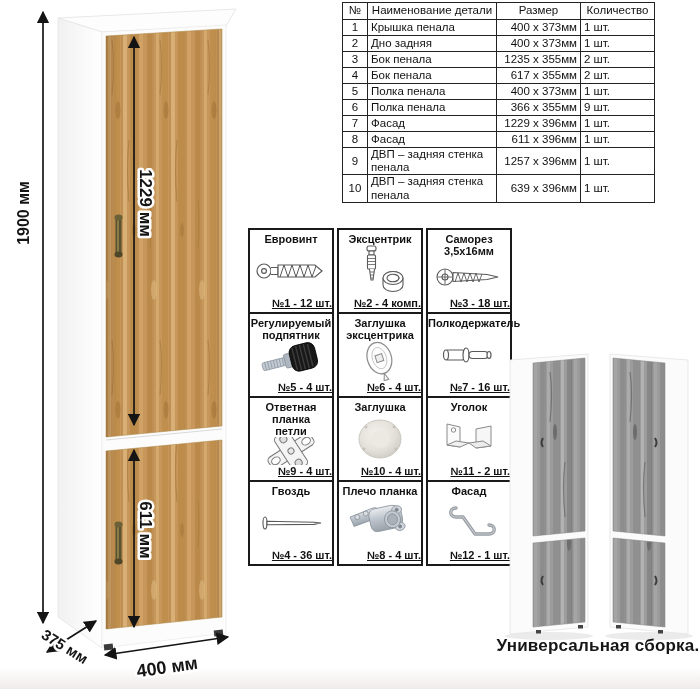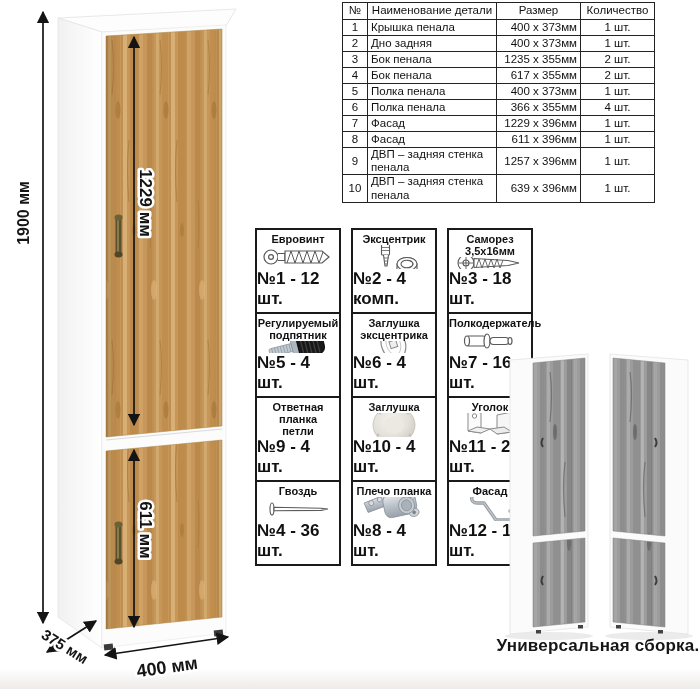--- a/index.html
+++ b/index.html
@@ -9,32 +9,32 @@
 
   
   table.parts{position:absolute;left:342px;top:2px;width:312px;border-collapse:collapse;
               table-layout:fixed;font-size:11.5px;color:#111;background:#fff;}
   .parts th,.parts td{border:1.5px solid #222;padding:0 3px;line-height:1.15;overflow:hidden;}
   .parts th{font-weight:normal;text-align:center;height:16px;}
   .parts td{height:15px;}
   .parts td:nth-child(1){text-align:center;}
   .parts td:nth-child(2){text-align:left;}
   .parts td:nth-child(3){text-align:right;}
-  .parts td:nth-child(4){text-align:center;}
+  .parts td:nth-child(4){}
 
   
   .hw-grid{position:absolute;left:243px;top:228px;}
   .hw-row{display:flex;}
   .hw-cell{width:86px;height:86px;background:#fff;border:2px solid #1a1a1a;
-           margin:0 -2px -2px 12px;box-sizing:border-box;display:flex;flex-direction:column;
+           margin:0 -2px -2px 5px;box-sizing:border-box;display:flex;flex-direction:column;
            align-items:flex-end;padding:3px 0 3px;}
   .hw-name{font-size:11px;font-weight:bold;color:#111;text-align:center;
            white-space:pre-line;line-height:1.1;width:100%;}
   .hw-icon{flex:1;display:flex;align-items:center;justify-content:center;width:100%;overflow:hidden;}
-  .hw-qty{font-size:17px;font-weight:bold;color:#111;}
+  .hw-qty{font-size:11px;font-weight:bold;color:#111;text-decoration:underline;}
 
   
   .footer-label{position:absolute;left:492px;top:636px;width:212px;text-align:center;
                 font-size:17px;font-weight:bold;color:#161616;letter-spacing:.2px;}
 
   
   .dim{font-family:"Liberation Sans",sans-serif;font-weight:bold;fill:#141414;}
   .halo{stroke:#ffffff;stroke-width:5px;paint-order:stroke;stroke-linejoin:round;}
 
   .floor{position:absolute;left:0;top:668px;width:700px;height:21px;
@@ -173,21 +173,21 @@
       <td>5</td>
       <td>Полка пенала</td>
       <td>400 х 373мм</td>
       <td>1 шт.</td>
     </tr>
 
     <tr>
       <td>6</td>
       <td>Полка пенала</td>
       <td>366 х 355мм</td>
-      <td>4 шт.</td>
+      <td>9 шт.</td>
     </tr>
 
     <tr>
       <td>7</td>
       <td>Фасад</td>
       <td>1229 х 396мм</td>
       <td>1 шт.</td>
     </tr>
 
     <tr>

